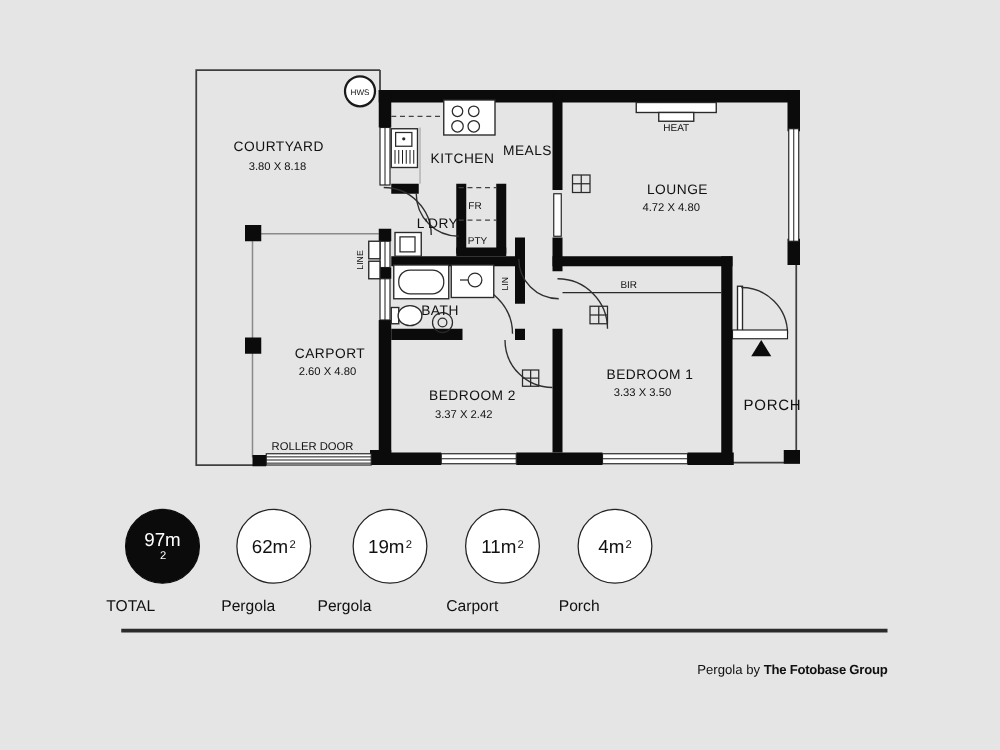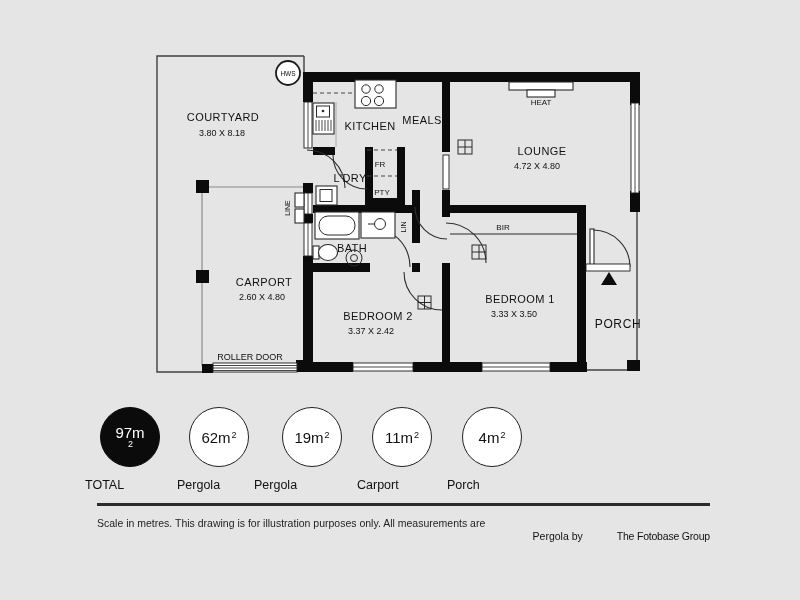--- a/index.html
+++ b/index.html
@@ -28,21 +28,21 @@
           background:#fff;border:1.6px solid #222;box-sizing:border-box;}
   .circle sup{font-size:9px;margin-left:1px;transform:translateY(-2px);}
   .circle.filled{background:#0b0b0b;color:#fff;border-color:#0b0b0b;flex-direction:column;}
   .circ-label{position:absolute;top:478px;width:90px;text-align:left;font-size:12.5px;color:#101010;}
   .c1{left:100px;} .c2{left:189px;} .c3{left:282px;} .c4{left:372px;} .c5{left:462px;text-align:right;}
   .l1{left:85px;} .l2{left:177px;} .l3{left:254px;} .l4{left:357px;} .l5{left:447px;}
 
   .footer-rule{position:absolute;left:97px;top:503px;width:613px;height:2.6px;background:#2b2b2b;}
   .disclaimer{position:absolute;left:97px;top:516px;width:430px;font-size:10.5px;line-height:14.5px;color:#1d1d1d;}
   .produced{position:absolute;top:530px;right:90px;font-size:10.5px;color:#111;white-space:nowrap;}
-  .produced .brand{font-weight:normal;letter-spacing:-0.2px;margin-left:31px;}
+  .produced .brand{font-weight:bold;letter-spacing:-0.2px;}
 </style>
 </head>
 <body>
 
 <div id="stage">
 
   <svg id="plan-svg" width="800" height="400" viewBox="0 0 800 400">
 
     <polyline class="thin" points="304,56 157,56 157,372 203,372"></polyline>
     <line class="thin" x1="304" y1="56" x2="304" y2="72"></line>
@@ -248,19 +248,18 @@
   </div>
 
   <div class="circ-label l1">TOTAL</div>
   <div class="circ-label l2">Pergola</div>
   <div class="circ-label l3">Pergola</div>
   <div class="circ-label l4">Carport</div>
   <div class="circ-label l5">Porch</div>
 
   <div class="footer-rule"></div>
   <div class="disclaimer">
-    <div>Scale in metres. This drawing is for illustration purposes only. All measurements are</div>
   </div>
   <div class="produced">
     <span>Pergola by </span><span class="brand">The Fotobase Group</span>
   </div>
 
 </div>
 
 </body></html>

